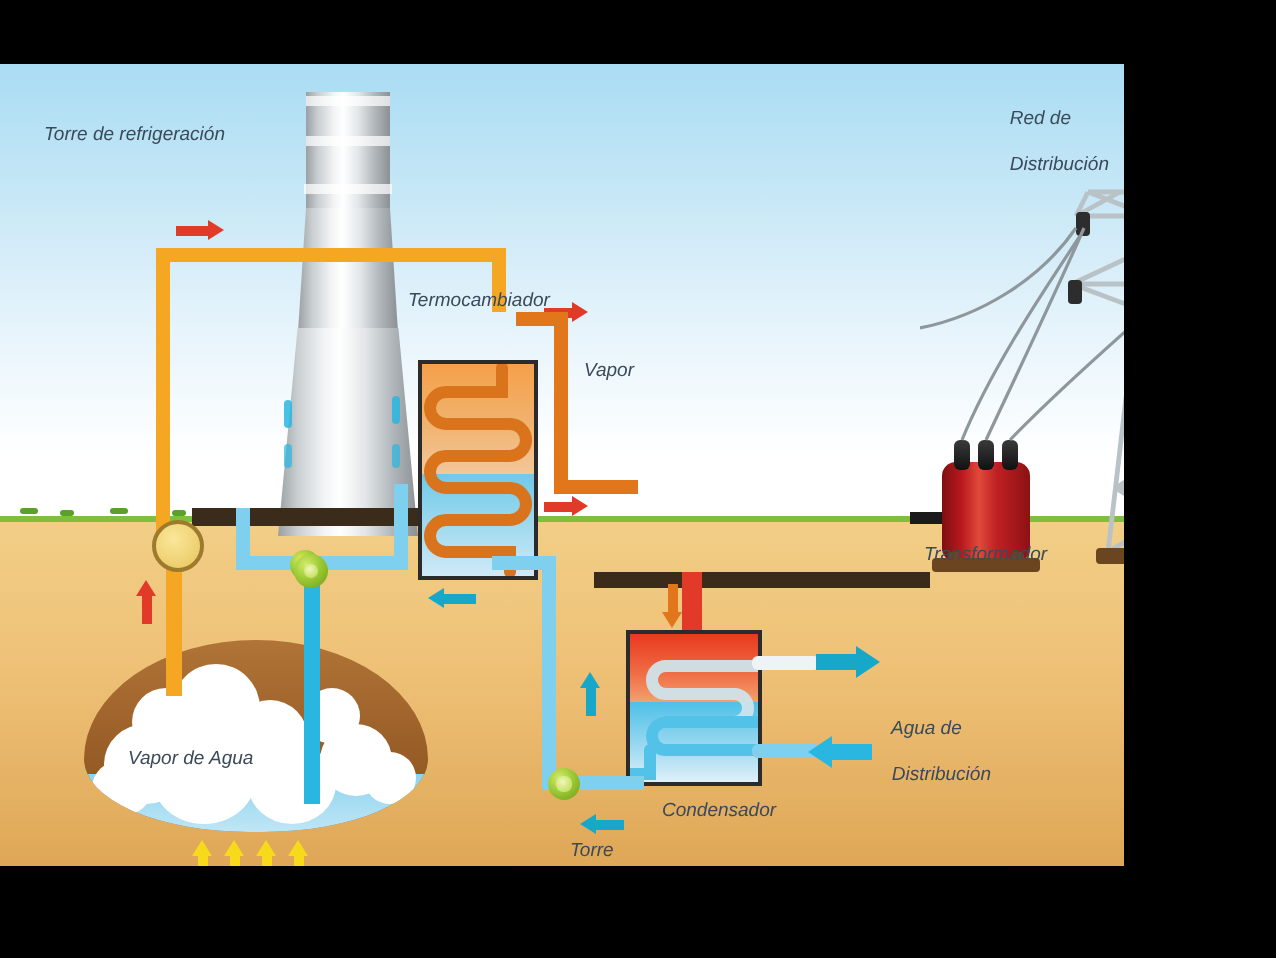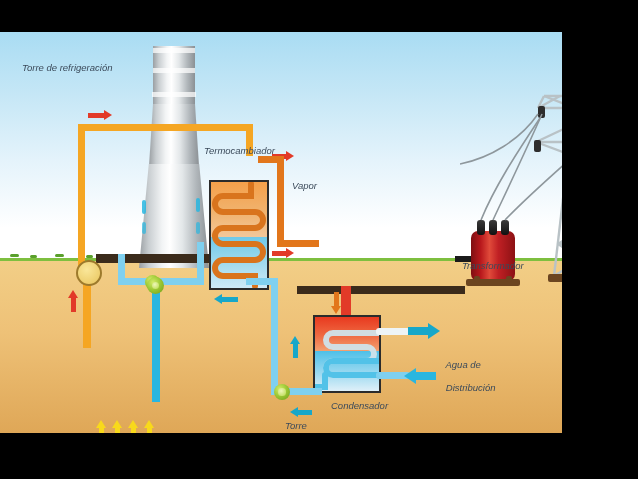--- a/index.html
+++ b/index.html
@@ -177,21 +177,21 @@
     <div class="base-slab" style="left:297px;top:254px;width:168px;height:8px;"></div>
     <div class="shaftbar" style="left:455px;top:224px;width:24px;height:6px;"></div>
 
     <div class="xfmr" style="left:471px;top:199px;width:44px;height:50px;"></div>
     <div class="bush" style="left:477px;top:188px;"></div>
     <div class="bush" style="left:489px;top:188px;"></div>
     <div class="bush" style="left:501px;top:188px;"></div>
     <div class="xbase" style="left:466px;top:247px;width:54px;height:7px;"></div>
     <div class="xbase" style="left:474px;top:244px;width:6px;height:6px;"></div>
     <div class="xbase" style="left:506px;top:244px;width:6px;height:6px;"></div>
-    <div class="lbl" style="left:462px;top:228px;color:#3b4a5a;">Transformador</div>
+    <div class="lbl" style="left:462px;top:240px;color:#3b4a5a;">Transformador</div>
 
     <svg style="position:absolute;left:530px;top:54px;" width="100" height="200" viewBox="0 0 100 200">
       <g stroke="#b9c2c6" stroke-width="2.4" fill="none">
 
         <path d="M45 10 L24 190"></path>
         <path d="M57 10 L80 190"></path>
 
         <path d="M43 26 H59"></path>
           <path d="M41 48 H62"></path>
           <path d="M38 72 H66"></path>
@@ -227,20 +227,24 @@
         <path d="M33 118 C 48 86, 68 44, 82 12"></path>
         <path d="M45 118 C 70 92, 120 48, 162 12"></path>
         <path d="M0 62 C 30 56, 60 38, 78 12"></path>
       </g>
     </svg>
 
     <div class="spark" style="left:579px;top:20px;transform:rotate(-18deg);"></div>
     <div class="spark" style="left:600px;top:16px;"></div>
     <div class="spark" style="left:620px;top:20px;transform:rotate(18deg);"></div>
 
+    <div class="lbl" style="left:489px;top:10px;">
+      <span>Red de</span><br>
+      <span>Distribución</span>
+    </div>
 
     <div class="pipe red" style="left:341px;top:254px;width:10px;height:32px;"></div>
     <div style="position:absolute;left:331px;top:260px;color:#e2761b;">
       <div class="shaft" style="left:3px;top:0;width:5px;height:14px;"></div>
       <div class="arr arr-d" style="left:0;top:14px;"></div>
     </div>
 
     <div class="cond" style="left:313px;top:283px;width:68px;height:78px;">
       <div class="cd-hot"></div>
       <div class="cd-cold"></div>
@@ -280,20 +284,34 @@
     </div>
     <div style="position:absolute;left:290px;top:375px;color:#17a7c9;">
       <div class="arr arr-l" style="left:0;top:0;"></div>
       <div class="shaft" style="left:8px;top:3px;width:14px;height:5px;"></div>
     </div>
     <div style="position:absolute;left:214px;top:262px;color:#17a7c9;">
       <div class="arr arr-l" style="left:0;top:0;"></div>
       <div class="shaft" style="left:8px;top:3px;width:16px;height:5px;"></div>
     </div>
 
+    <div class="res" style="left:42px;top:288px;width:172px;height:96px;">
+      <div class="res-water"></div>
+      <div class="cloud" style="left:10px;top:42px;width:42px;height:40px;"></div>
+      <div class="cloud" style="left:24px;top:24px;width:34px;height:34px;"></div>
+      <div class="cloud" style="left:44px;top:12px;width:44px;height:44px;"></div>
+      <div class="cloud" style="left:34px;top:46px;width:52px;height:46px;"></div>
+      <div class="cloud" style="left:74px;top:30px;width:38px;height:38px;"></div>
+      <div class="cloud" style="left:82px;top:52px;width:44px;height:40px;"></div>
+      <div class="cloud" style="left:110px;top:24px;width:28px;height:28px;"></div>
+      <div class="cloud" style="left:118px;top:42px;width:36px;height:36px;"></div>
+      <div class="cloud" style="left:140px;top:56px;width:26px;height:26px;"></div>
+      <div class="cloud" style="left:4px;top:60px;width:30px;height:28px;"></div>
+      <div class="lbl" style="left:22px;top:54px;z-index:5;color:#3b4a5a;">Vapor de Agua</div>
+    </div>
 
     <div class="pipe orange" style="left:83px;top:238px;width:8px;height:78px;"></div>
     <div class="wellcap" style="left:76px;top:228px;width:22px;height:22px;"></div>
     <div style="position:absolute;left:68px;top:258px;color:#e23a28;">
       <div class="arr arr-u" style="left:0;top:0;"></div>
       <div class="shaft" style="left:3px;top:8px;width:5px;height:14px;"></div>
     </div>
 
     <div class="pipe bluedk" style="left:152px;top:252px;width:8px;height:118px;"></div>
     <div class="valve" style="left:147px;top:245px;width:17px;height:17px;"></div>

